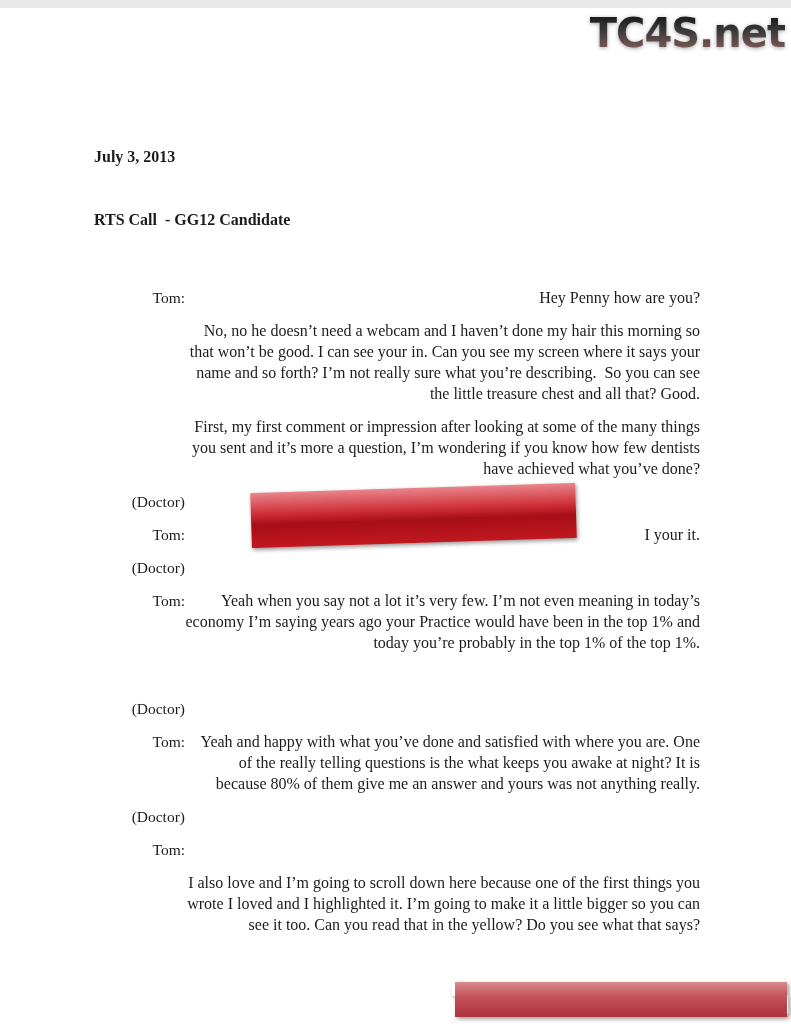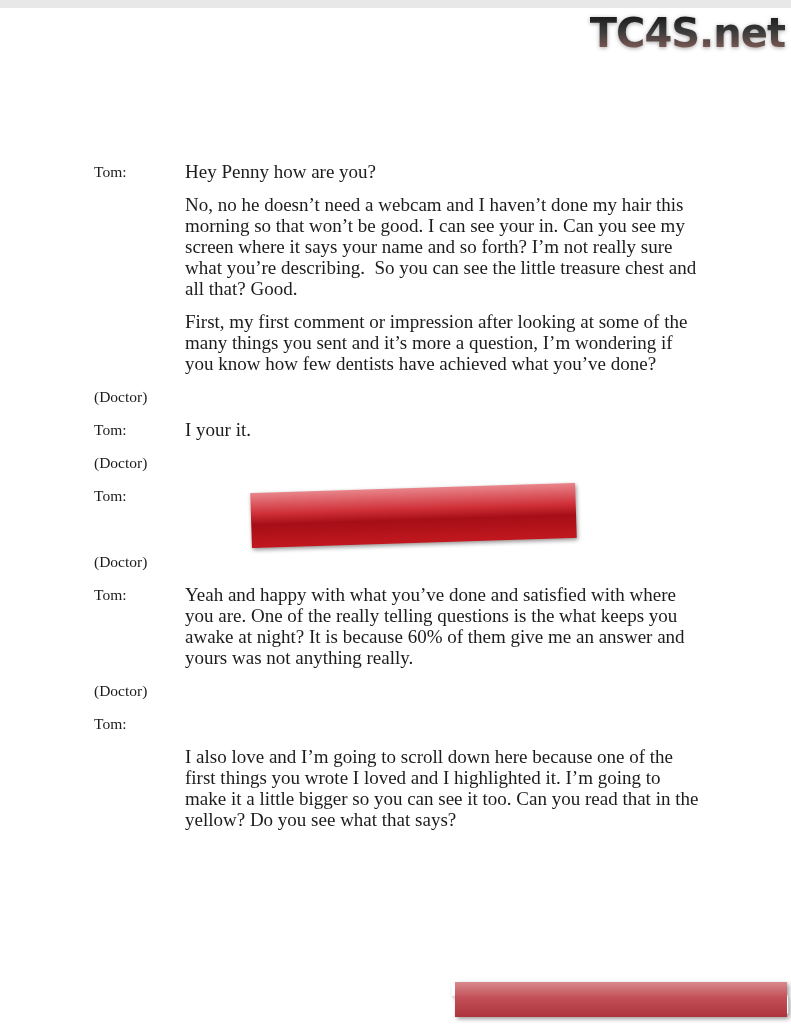--- a/index.html
+++ b/index.html
@@ -21,29 +21,29 @@
     top: 96px;
     width: 608px;
   }
   .doc-header {
     font-weight: bold;
     font-size: 16px;
     line-height: 21px;
     white-space: pre-wrap;
     margin-bottom: 15px;
   }
-  .t-row { display: flex; margin-bottom: 12px; min-height: 21px; }
+  .t-row { display: flex; margin-bottom: 12px; min-height: 21px; text-align: right; }
   .t-speaker {
     flex: 0 0 91px;
     font-size: 15.5px;
     line-height: 21px;
   }
   .t-text {
     width: 515px;
-    font-size: 19px;
+    font-size: 16px;
     line-height: 21px;
     white-space: pre-wrap;
   }
 
   
   .logo-tc4s {
     position: absolute;
     top: 3px;
     right: 6px;
     font-family: "DejaVu Sans", sans-serif;
@@ -109,20 +109,22 @@
 </head>
 <body>
 
 <div class="page">
 
   <div class="logo-tc4s">TC4S.net</div>
 
   <div class="content">
 
     <div class="doc-header">
+      <div>July 3, 2013</div>
+      <div>RTS Call  - GG12 Candidate</div>
     </div>
 
     <div class="t-row">
       <div class="t-speaker">Tom:</div>
       <div class="t-text">Hey Penny how are you?</div>
     </div>
     <div class="t-row">
       <div class="t-speaker"></div>
       <div class="t-text">No, no he doesn’t need a webcam and I haven’t done my hair this morning so that won’t be good. I can see your in. Can you see my screen where it says your name and so forth? I’m not really sure what you’re describing.  So you can see the little treasure chest and all that? Good.</div>
     </div>
@@ -137,31 +139,32 @@
     <div class="t-row">
       <div class="t-speaker">Tom:</div>
       <div class="t-text">I your it.</div>
     </div>
     <div class="t-row">
       <div class="t-speaker">(Doctor)</div>
       <div class="t-text"></div>
     </div>
     <div class="t-row">
       <div class="t-speaker">Tom:</div>
+      <div class="t-text">Yeah when you say not a lot it’s very few. I’m not even meaning in today’s economy I’m saying years ago your Practice would have been in the top 1% and today you’re probably in the top 1% of the top 1%.</div>
     </div>
     <div class="t-row">
       <div class="t-speaker"></div>
     </div>
     <div class="t-row">
       <div class="t-speaker">(Doctor)</div>
       <div class="t-text"></div>
     </div>
     <div class="t-row">
       <div class="t-speaker">Tom:</div>
-      <div class="t-text">Yeah and happy with what you’ve done and satisfied with where you are. One of the really telling questions is the what keeps you awake at night? It is because 60% of them give me an answer and yours was not anything really.</div>
+      <div class="t-text">Yeah and happy with what you’ve done and satisfied with where you are. One of the really telling questions is the what keeps you awake at night? It is because 80% of them give me an answer and yours was not anything really.</div>
     </div>
     <div class="t-row">
       <div class="t-speaker">(Doctor)</div>
       <div class="t-text"></div>
     </div>
     <div class="t-row">
       <div class="t-speaker">Tom:</div>
     </div>
     <div class="t-row">
       <div class="t-speaker"></div>

